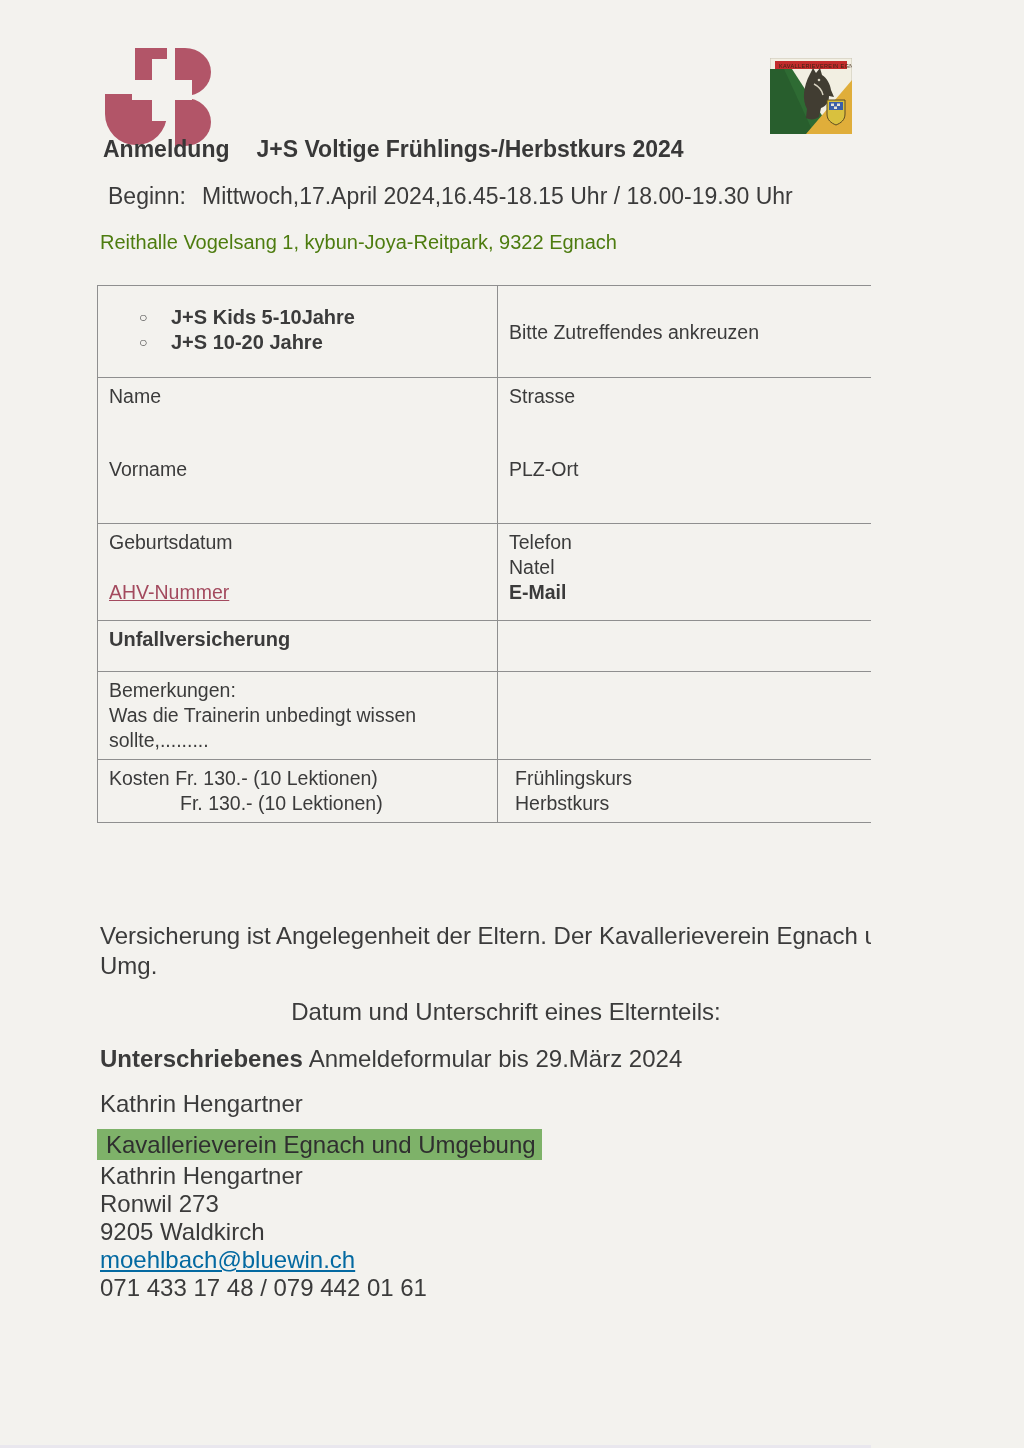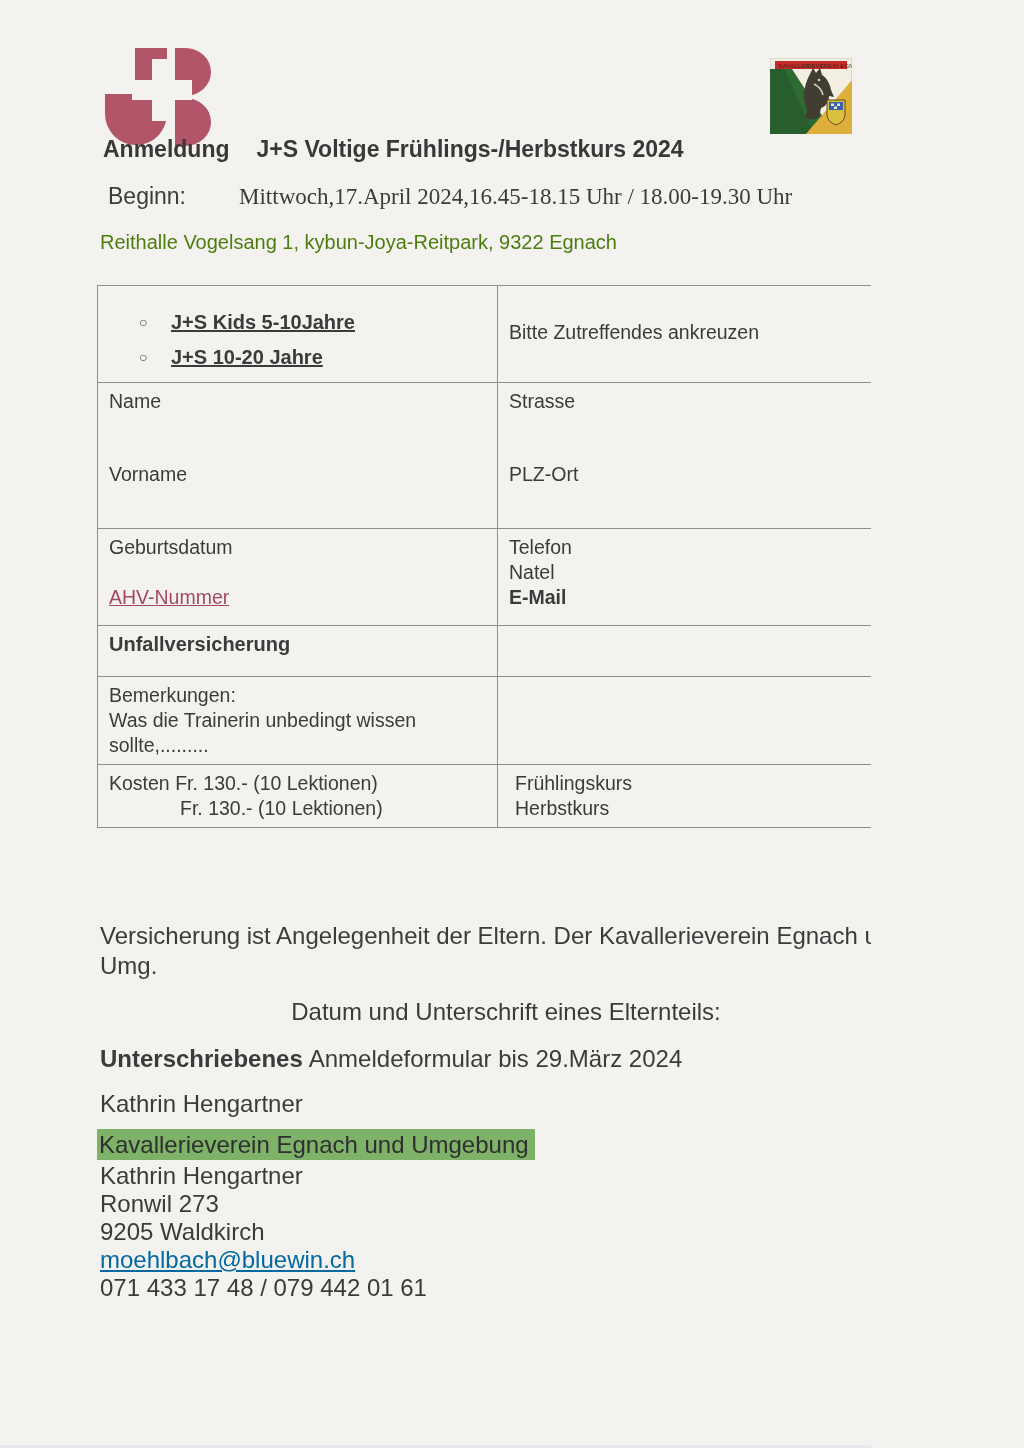--- a/index.html
+++ b/index.html
@@ -12,56 +12,56 @@
   .page::after {
     content:""; position:absolute; left:0; right:0; bottom:0; height:3px;
     background:#e9e7ee;
   }
   
   .js-logo { position:absolute; left:105px; top:48px; }
   .club-emblem { position:absolute; left:770px; top:58px; }
   .title { position:absolute; left:103px; top:136px; font-size:23px; font-weight:bold; color:#383838; white-space:nowrap; }
   .title .title-rest { margin-left:27px; }
   .beginn { position:absolute; left:108px; top:183px; font-size:23px; color:#3b3b3b; white-space:nowrap; }
-  .beginn .beginn-value { margin-left:53px;font-family:Liberation Serif, serif; }
+  .beginn .beginn-value { margin-left:16px; }
   .address { position:absolute; left:100px; top:231px; font-size:20px; color:#4d7c0f; }
 
   
   table.form {
     position:absolute; left:97px; top:285px; width:791px;
     border-collapse:collapse; table-layout:fixed;
   }
   table.form td {
     border:1px solid #8f8f8f; vertical-align:top;
     padding:6px 11px; font-size:19.5px; line-height:25px; color:#3b3b3b;
   }
   tr.r1 td { height:92px; padding-top:20px; }
   tr.r2 td { height:146px; }
   tr.r3 td { height:97px; }
   tr.r4 td { height:51px; }
   tr.r5 td { height:98px; }
   tr.r6 td { height:74px; }
   tr.r7 td { height:46px; }
-  .option-row { padding-left:30px; font-weight:bold; font-size:20px; line-height:33px; white-space:nowrap;text-decoration:underline; }
+  .option-row { padding-left:30px; font-weight:bold; font-size:20px; line-height:23px; white-space:nowrap; }
   .option-row .bullet { display:inline-block; width:14px; font-weight:normal; font-size:14px; margin-right:18px; transform:translateY(-2px); color:#4a4a4a; }
   .spacer-lg { height:48px; }
   .spacer-md { height:25px; }
   .bold { font-weight:bold; }
   .ahv-link { color:#a34a5e; text-decoration:underline; text-decoration-color:#a34a5e; }
   .indent-sm { padding-left:6px; }
   .kosten-line2 { margin-left:71px; }
 
   
   .footer { position:absolute; left:100px; top:921px; width:812px; font-size:24px; line-height:30px; color:#3b3b3b; }
   .f-p2 { margin-top:16px;text-align:center; }
   .f-p3 { margin-top:17px; }
   .f-p3 .rest { margin-left:6px; }
   .f-p4 { margin-top:15px; }
   .f-p5 { margin-top:11px; }
-  .org-highlight { background:#7eb269; color:#2f2f2f; padding:2px 6px 2px 2px; margin-left:-3px; }
+  .org-highlight { background:#7eb269; color:#2f2f2f; padding:2px 6px 2px 9px; margin-left:-3px; }
   .contact { margin-top:2px; line-height:28px; }
   .email-link { color:#0369a1; text-decoration:underline; }
 </style>
 </head>
 <body>
 
 <div class="page">
 
   <svg class="js-logo" width="112" height="98" viewBox="0 0 112 98">
     <path d="M30 0 H62 V66 A31 31 0 0 1 0 66 V46 H30 Z" fill="#b25568"></path>

